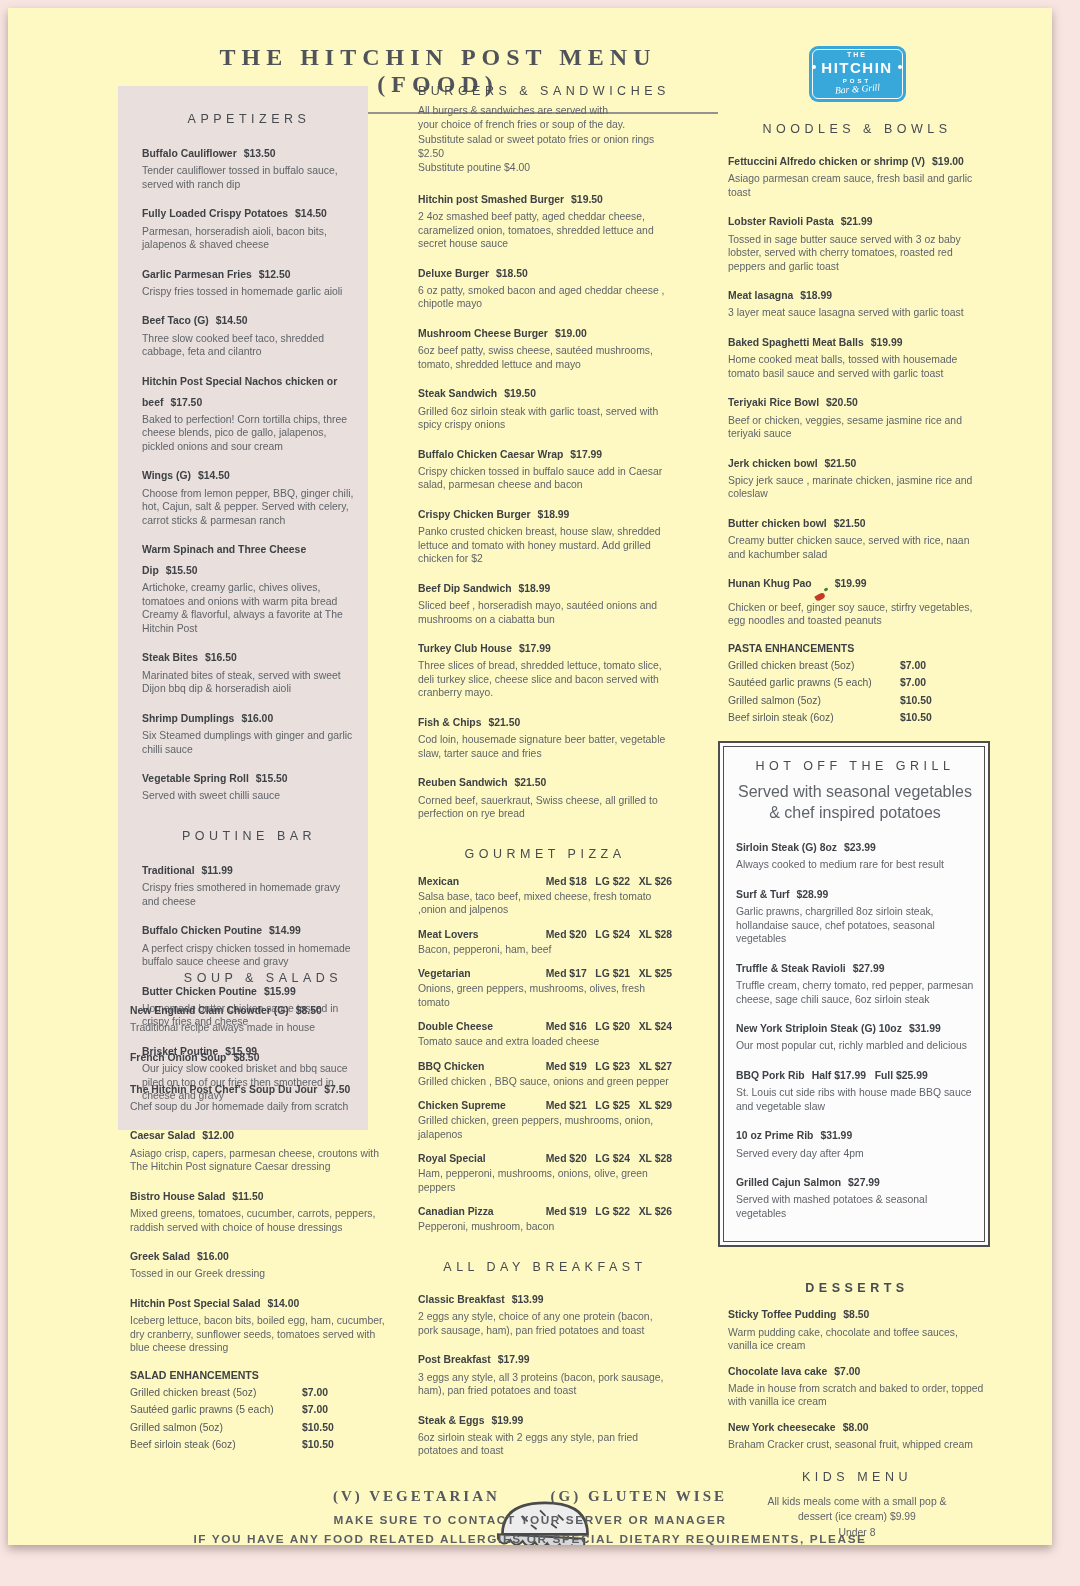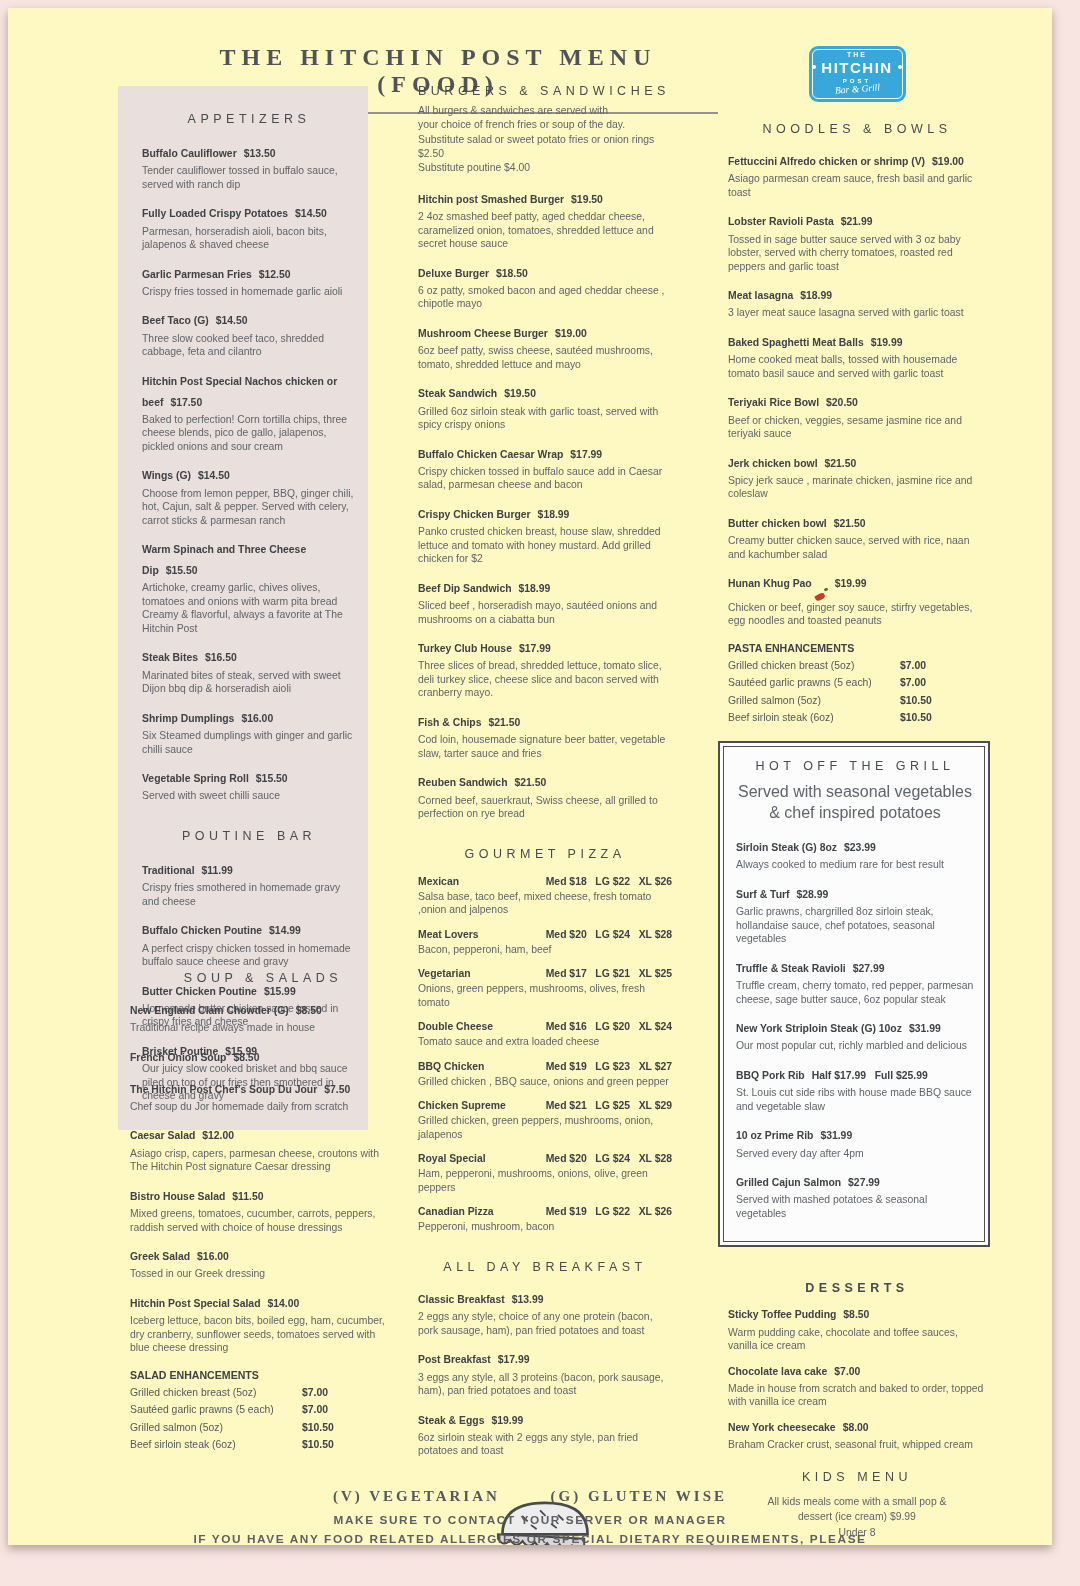--- a/index.html
+++ b/index.html
@@ -490,21 +490,21 @@
               <div class="ds">Always cooked to medium rare for best result</div>
             </div>
 
             <div class="item">
               <div class="head"><span class="nm">Surf &amp; Turf</span><span class="pr">$28.99</span></div>
               <div class="ds">Garlic prawns, chargrilled 8oz sirloin steak, hollandaise sauce, chef potatoes, seasonal vegetables</div>
             </div>
 
             <div class="item">
               <div class="head"><span class="nm">Truffle &amp; Steak Ravioli</span><span class="pr">$27.99</span></div>
-              <div class="ds">Truffle cream, cherry tomato, red pepper, parmesan cheese, sage butter sauce, 6oz popular steak</div>
+              <div class="ds">Truffle cream, cherry tomato, red pepper, parmesan cheese, sage chili sauce, 6oz sirloin steak</div>
             </div>
 
             <div class="item">
               <div class="head"><span class="nm">New York Striploin Steak (G) 10oz</span><span class="pr">$31.99</span></div>
               <div class="ds">Our most popular cut, richly marbled and delicious</div>
             </div>
 
             <div class="item">
               <div class="head"><span class="nm">BBQ Pork Rib</span><span class="pr">Half $17.99   Full $25.99</span></div>
               <div class="ds">St. Louis cut side ribs with house made BBQ sauce and vegetable slaw</div>

